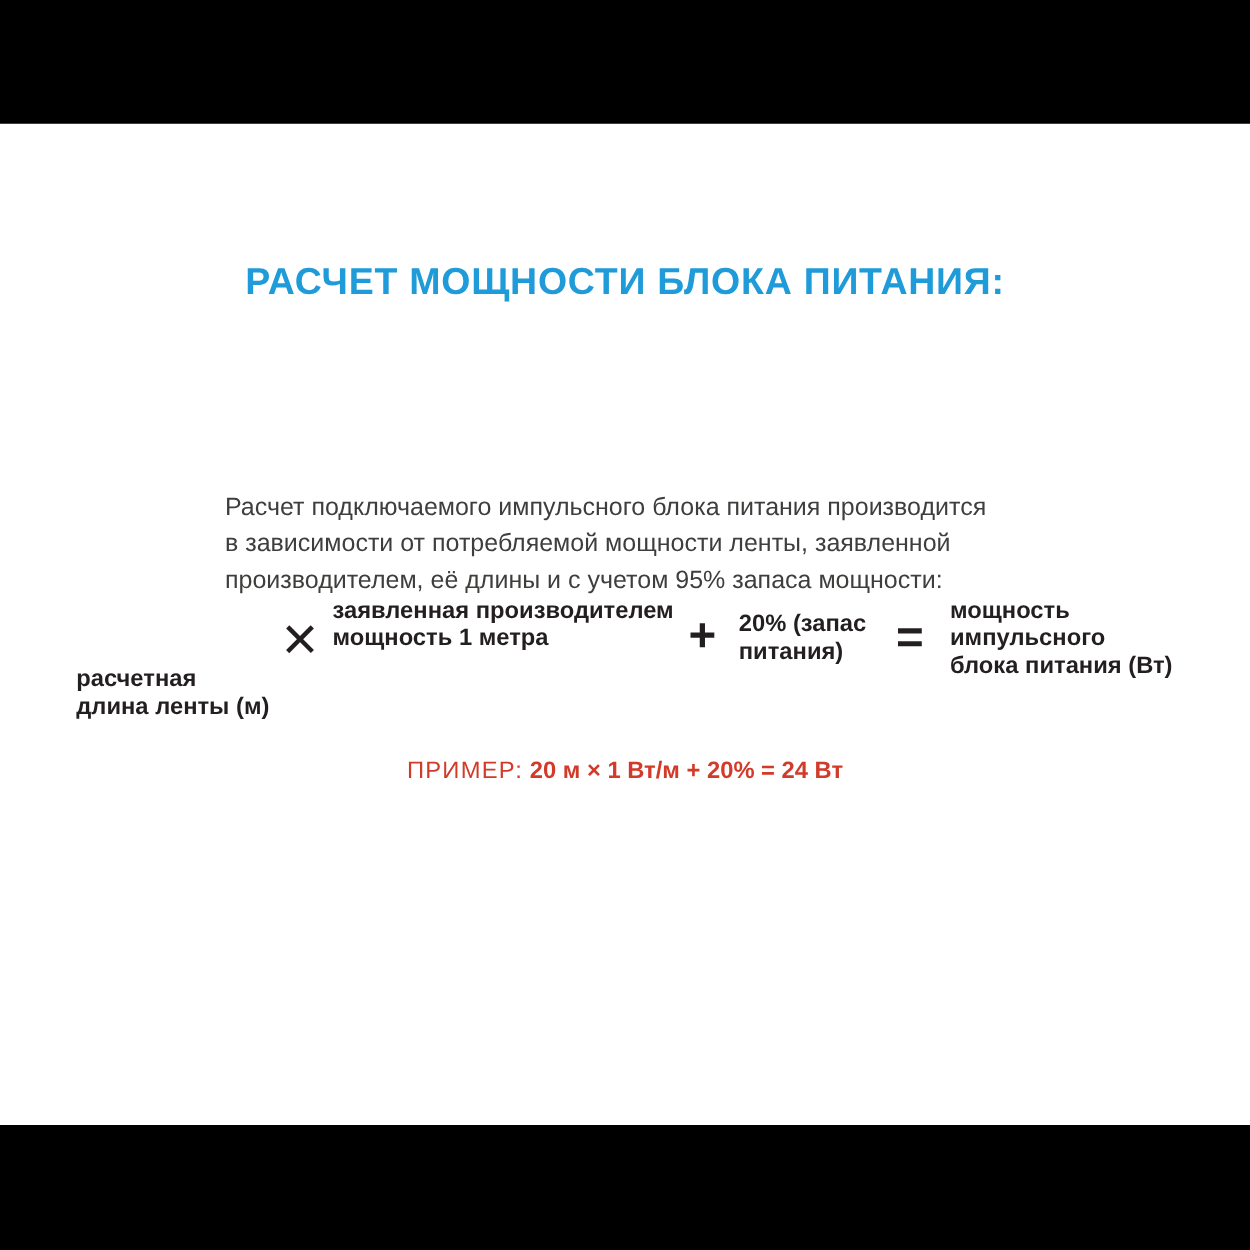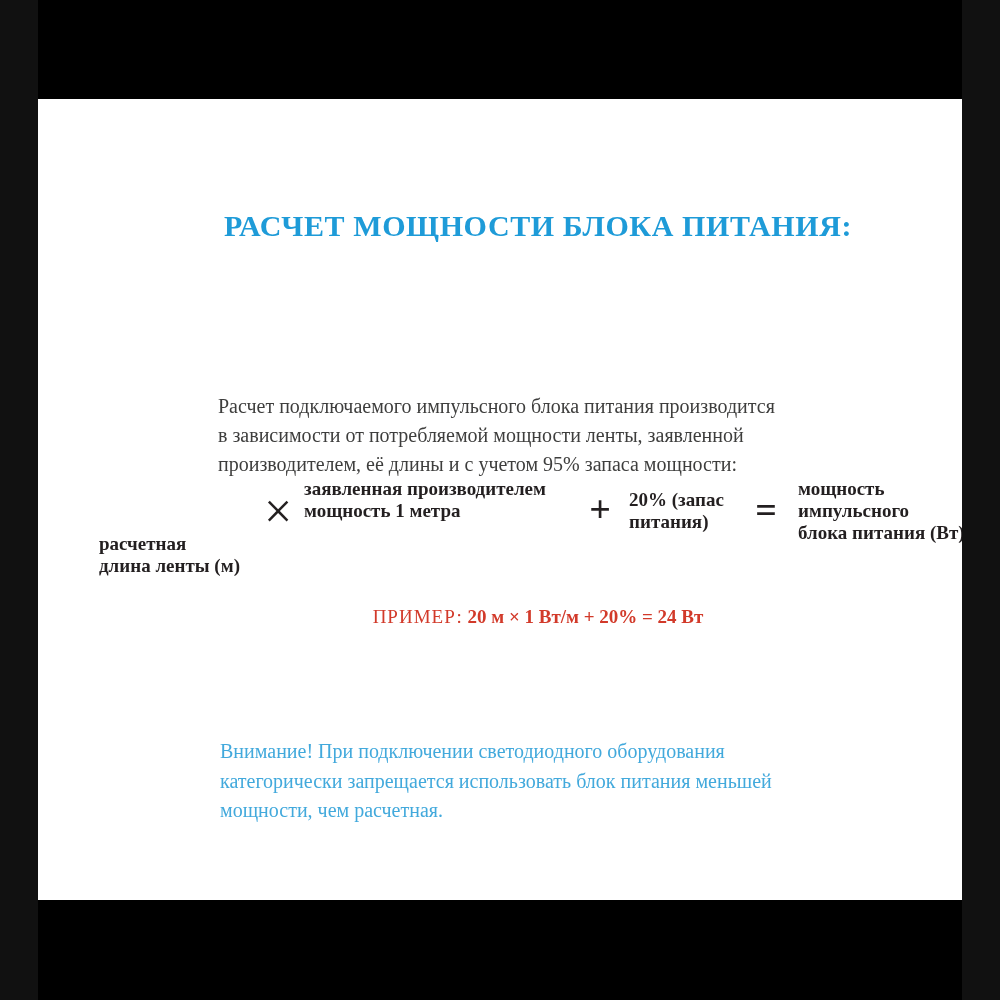--- a/index.html
+++ b/index.html
@@ -1,26 +1,25 @@
 <!DOCTYPE html>
 <html><head>
 <meta charset="utf-8">
 <style>
   * { margin: 0; padding: 0; box-sizing: border-box; }
   html, body { background: #111; }
   body { font-family: "Liberation Sans", "DejaVu Sans", sans-serif; }
 
   .stage {
     position: relative;
-    width: 924px;
+    width: 1000px;
     height: 1000px;
     margin: 0 auto;
     background: #ffffff;
     overflow: hidden;
-    font-family: Liberation Serif, serif;
   }
 
   .letterbox {
     position: absolute;
     left: 0;
     width: 1000px;
     background: #000000;
   }
   .letterbox.top { top: 0; height: 99px; }
   .letterbox.bottom { top: 900px; height: 100px; }
@@ -136,21 +135,16 @@
     <div>импульсного</div>
     <div>блока питания (Вт)</div>
   </div>
 
   <div class="example">
     <span class="label">ПРИМЕР:</span>
     <span> </span>
     <span class="expression">20 м × 1 Вт/м + 20% = 24 Вт</span>
   </div>
 
-  <div class="warning">
-    <div>Внимание! При подключении светодиодного оборудования</div>
-    <div>категорически запрещается использовать блок питания меньшей</div>
-    <div>мощности, чем расчетная.</div>
-  </div>
 
   <div class="letterbox bottom"></div>
 
 </div>
 
 </body></html>

